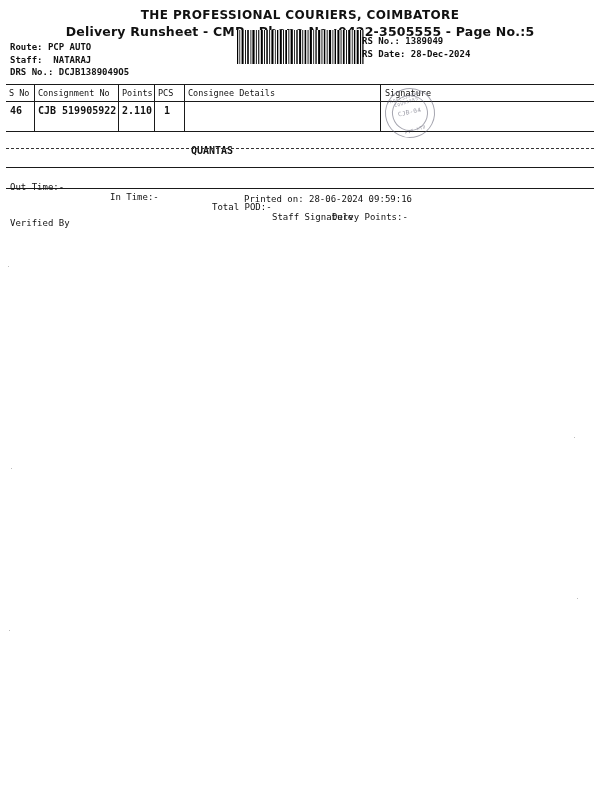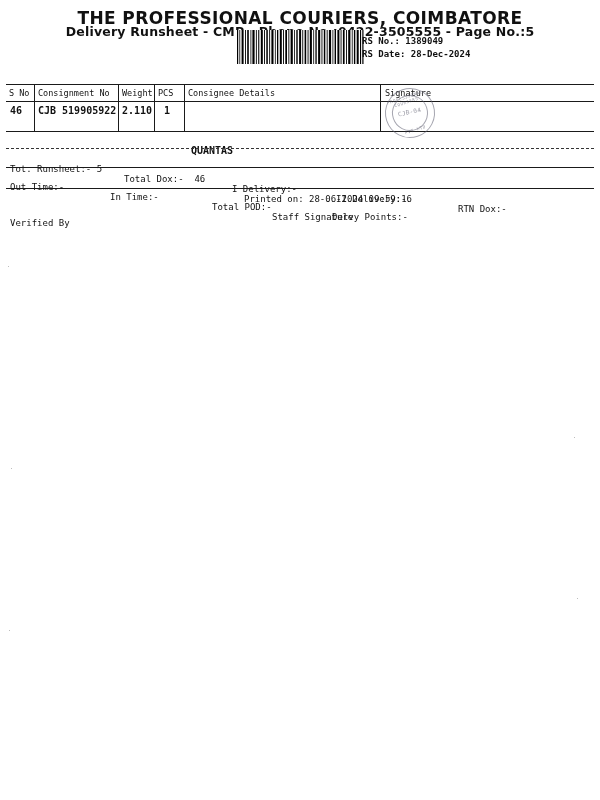--- a/index.html
+++ b/index.html
@@ -22,21 +22,21 @@
   }
 
   
   .doc-title {
     position: absolute;
     top: 8px;
     left: 0;
     width: 600px;
     text-align: center;
     font-family: "DejaVu Sans", sans-serif;
-    font-size: 17px;
+    font-size: 12px;
     font-weight: bold;
     letter-spacing: 0.4px;
   }
   .sub-title {
     position: absolute;
     top: 24px;
     left: 0;
     width: 600px;
     text-align: center;
     font-family: "DejaVu Sans", sans-serif;
@@ -264,40 +264,45 @@
         <rect x="112.2" y="0" width="2.2" height="34"></rect>
         <rect x="115.8" y="0" width="0.8" height="34"></rect>
         <rect x="117.9" y="0" width="1.4" height="34"></rect>
         <rect x="120.7" y="0" width="2" height="34"></rect>
         <rect x="124" y="0" width="1.1" height="34"></rect>
         <rect x="126.3" y="0" width="1.2" height="34"></rect>
       </g>
     </svg>
   </div>
 
+  <div class="hdr-left">
+    <div>Route: PCP AUTO</div>
+    <div>Staff:  NATARAJ</div>
+    <div>DRS No.: DCJB1389049O5</div>
+  </div>
 
   <div class="hdr-right">
     <div>RS No.: 1389049</div>
     <div>RS Date: 28-Dec-2024</div>
   </div>
 
   <div class="tbl">
     <div class="hline-top"></div>
     <div class="hline-hdr"></div>
     <div class="hline-bot"></div>
 
     <div class="vline" style="left:28px;"></div>
     <div class="vline" style="left:112px;"></div>
     <div class="vline" style="left:148px;"></div>
     <div class="vline" style="left:178px;"></div>
     <div class="vline" style="left:374px;"></div>
 
     <div class="cell hdr-cell" style="left:3px;">S No</div>
     <div class="cell hdr-cell" style="left:32px;">Consignment No</div>
-    <div class="cell hdr-cell" style="left:116px;">Weight</div>
+    <div class="cell hdr-cell" style="left:116px;">Points</div>
     <div class="cell hdr-cell" style="left:152px;">PCS</div>
     <div class="cell hdr-cell" style="left:182px;">Consignee Details</div>
     <div class="cell hdr-cell" style="left:379px;">Signature</div>
 
     <div class="cell row-cell" style="left:4px;">46</div>
     <div class="cell row-cell" style="left:32px;">CJB 519905922</div>
     <div class="cell row-cell" style="left:116px;">2.110</div>
     <div class="cell row-cell" style="left:158px;">1</div>
     <div class="cell row-cell" style="left:185px;margin-top:40px;">QUANTAS</div>
     <div class="cell row-cell" style="left:379px;"></div>
@@ -305,27 +310,20 @@
 
   <div class="stamp">
     <div class="stamp-inner"></div>
     <div class="stamp-arc top">PROFESSIONAL COURIERS</div>
     <div class="stamp-text">CJB-04</div>
     <div class="stamp-arc bottom">PVT LTD</div>
   </div>
 
   <div class="rule-dash" style="top:148px;"></div>
 
-  <div class="totals-row" style="top:154px; height:14px;">
-    <span style="left:10px;">Tot. Runsheet:- 5</span>
-    <span style="left:124px;">Total Dox:-  46</span>
-    <span style="left:232px;">I Delivery:-</span>
-    <span style="left:336px;">II Delivery:-</span>
-    <span style="left:458px;">RTN Dox:-</span>
-  </div>
 
   <div class="rule" style="top:167px;"></div>
 
   <div class="totals-row" style="top:172px; height:14px;">
     <span style="left:10px;">Out Time:-</span>
     <span style="left:110px;">In Time:-</span>
     <span style="left:212px;">Total POD:-</span>
     <span style="left:332px;">Delvy Points:-</span>
   </div>
 

